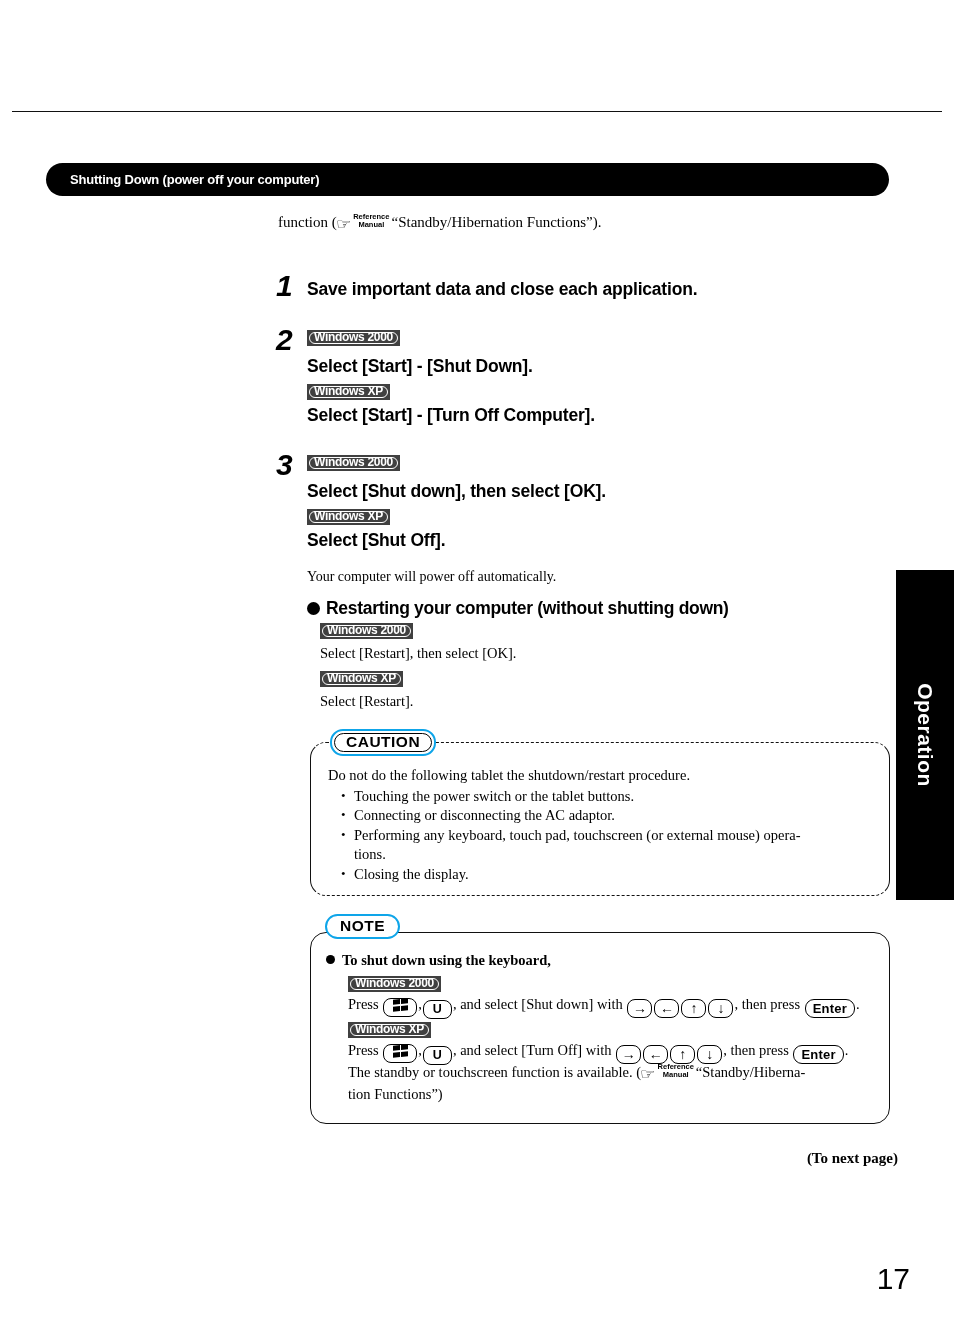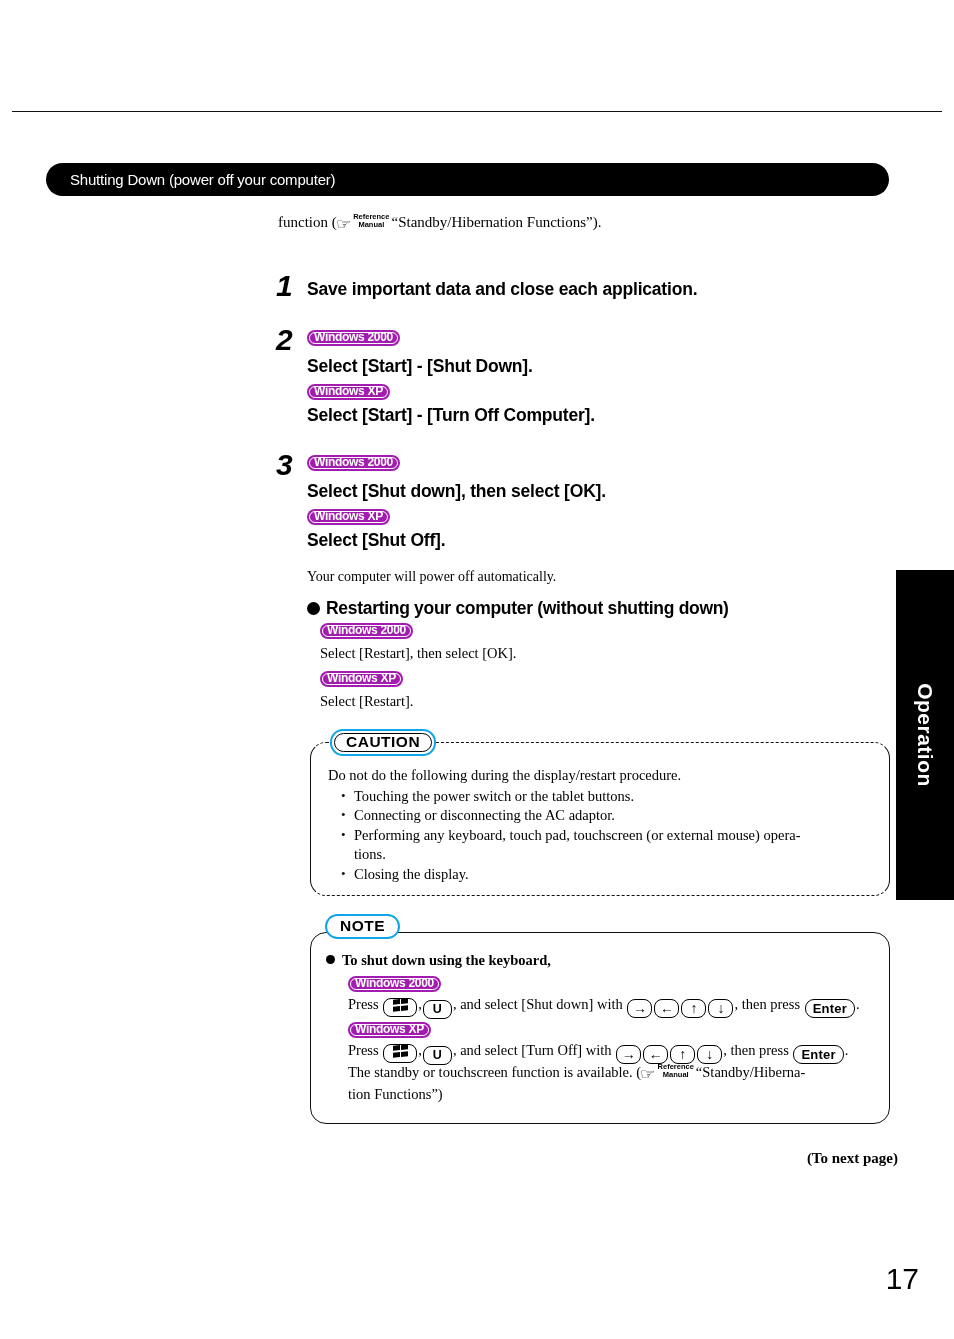--- a/index.html
+++ b/index.html
@@ -42,22 +42,22 @@
     background: #000000;
     border-radius: 17px;
   }
   .header-pill-title {
     position: absolute;
     left: 24px;
     top: 50%;
     transform: translateY(-52%);
     color: #ffffff;
     font-family: "Liberation Sans", sans-serif;
-    font-weight: normal;
-    font-size: 15px;
+    font-weight: bold;
+    font-size: 13px;
     letter-spacing: -0.2px;
     white-space: nowrap;
   }
 
   
   .intro {
     position: absolute;
     left: 278px;
     top: 211px;
     width: 612px;
@@ -131,23 +131,23 @@
     white-space: nowrap;
   }
   .step-note {
     font-size: 14px;
     line-height: 20px;
   }
 
   
   .osbadge {
     display: inline-block;
-    background: #a21caf;
+    background: #404040;
     color: #ffffff;
-    border-radius: 8px;
+    border-radius: 0;
     padding: 1px 7px 2px 7px;
     font-family: "Liberation Sans", sans-serif;
     font-weight: bold;
     font-size: 12px;
     line-height: 13px;
     letter-spacing: -0.3px;
     white-space: nowrap;
     vertical-align: middle;
     position: relative;
   }
@@ -330,21 +330,21 @@
   .tonext {
     position: absolute;
     right: 56px;
     top: 1150px;
     font-family: "Liberation Serif", serif;
     font-weight: bold;
     font-size: 15px;
   }
   .pageno {
     position: absolute;
-    right: 35px;
+    right: 44px;
     top: 1262px;
     font-family: "Liberation Sans", sans-serif;
     font-size: 30px;
     font-weight: normal;
   }
 </style>
 </head>
 <body>
 
 <div class="page">
@@ -405,21 +405,21 @@
       <span class="osbadge"><span class="lbl">Windows XP</span></span>
     </div>
     <div class="plain" style="margin-top:3px; padding-left:13px;">Select [Restart].</div>
   </div>
 
   <div class="cbox dashed" style="left:310px; top:742px; width:578px; height:152px;"></div>
   <div class="cbox-label double" style="left:330px; top:729px;">
     <span class="lbl">CAUTION</span>
   </div>
   <div class="cbox-body" style="left:328px; top:766px; width:550px;">
-    <div class="lead">Do not do the following during the display/restart procedure.</div>
+    <div class="lead">Do not do the following tablet the shutdown/restart procedure.</div>
     <ul>
       <li>Touching the power switch or the tablet buttons.</li>
       <li>Connecting or disconnecting the AC adaptor.</li>
       <li>
         <span>Performing any keyboard, touch pad, touchscreen (or external mouse) opera-</span><br>
         <span>tions.</span>
       </li>
       <li>Closing the display.</li>
     </ul>
   </div>

